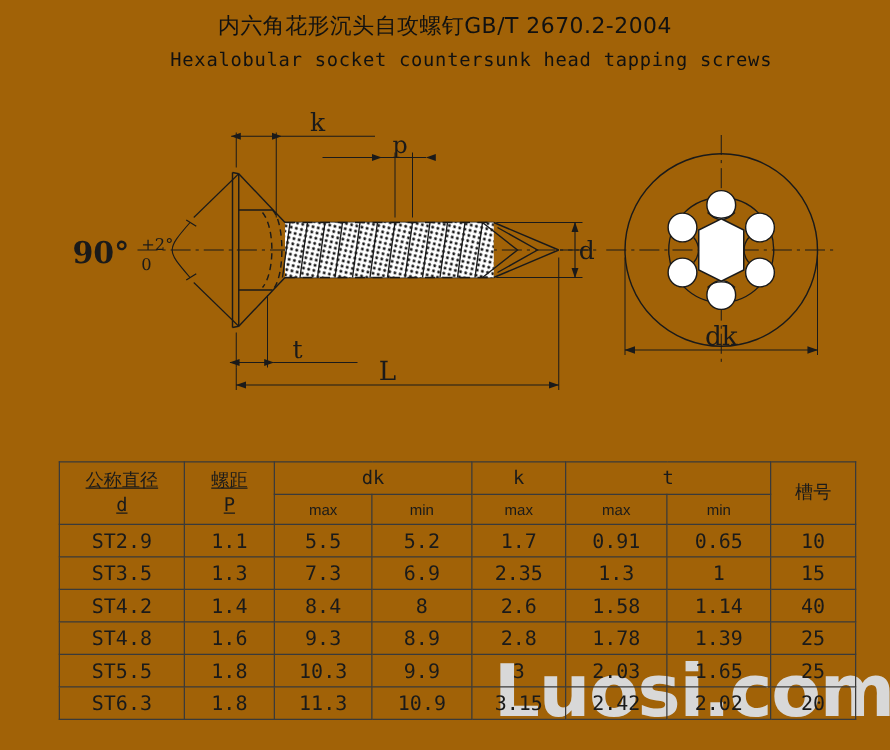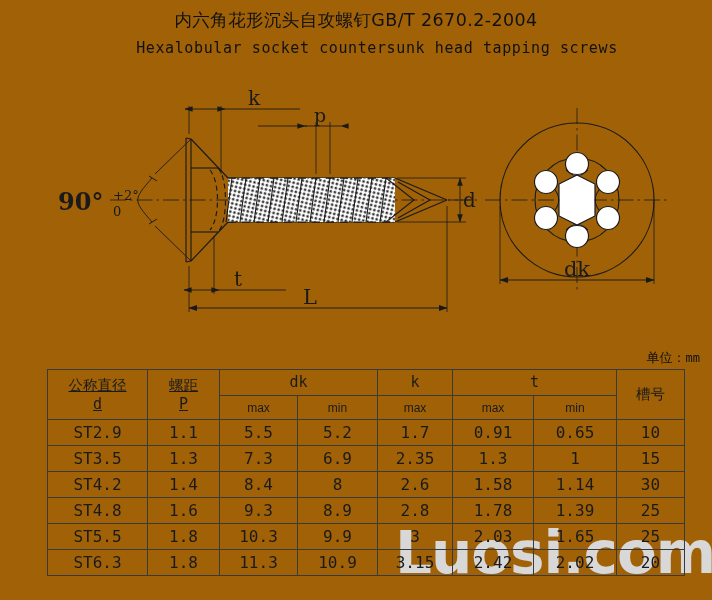--- a/index.html
+++ b/index.html
@@ -290,23 +290,20 @@
 
         <g>
           <text x="58" y="132" font-size="24" font-weight="bold">90°</text>
           <text x="113" y="122" font-size="13">+2°</text>
           <text x="113" y="138" font-size="13">0</text>
         </g>
       </g>
     </svg>
   </div>
 
-  <div id="unit-note">
-    <span>单位：</span><span class="u-mm">mm</span>
-  </div>
 
   <div id="watermark">Luosi.com</div>
 
   <div id="spec-table-wrap">
     <table class="spec">
       <colgroup>
         <col style="width:100px">
         <col style="width:72px">
         <col style="width:78px">
         <col style="width:80px">
@@ -365,21 +362,21 @@
             <td class="val">15</td>
           </tr>
           <tr>
             <td class="val">ST4.2</td>
             <td class="val">1.4</td>
             <td class="val">8.4</td>
             <td class="val">8</td>
             <td class="val">2.6</td>
             <td class="val">1.58</td>
             <td class="val">1.14</td>
-            <td class="val">30</td>
+            <td class="val">40</td>
           </tr>
           <tr>
             <td class="val">ST4.8</td>
             <td class="val">1.6</td>
             <td class="val">9.3</td>
             <td class="val">8.9</td>
             <td class="val">2.8</td>
             <td class="val">1.78</td>
             <td class="val">1.39</td>
             <td class="val">25</td>

